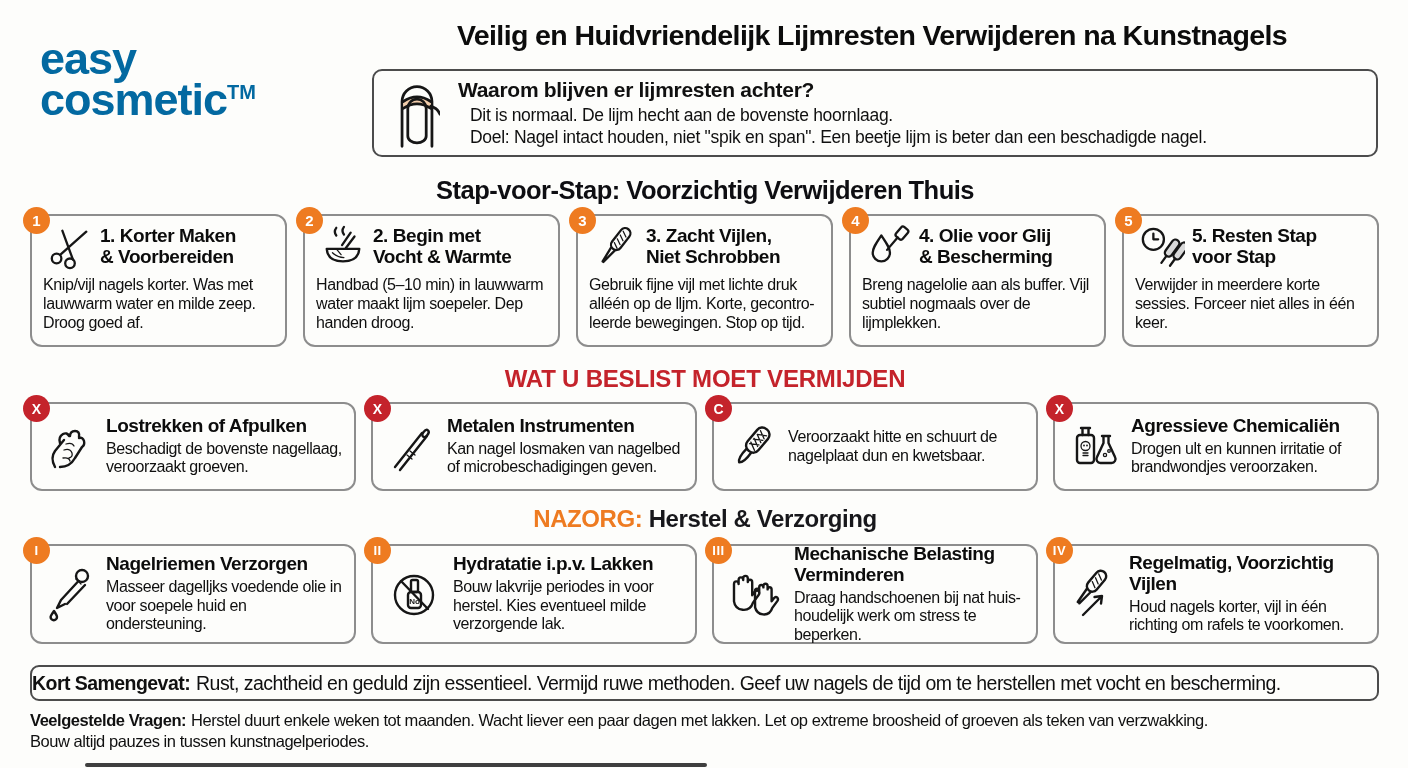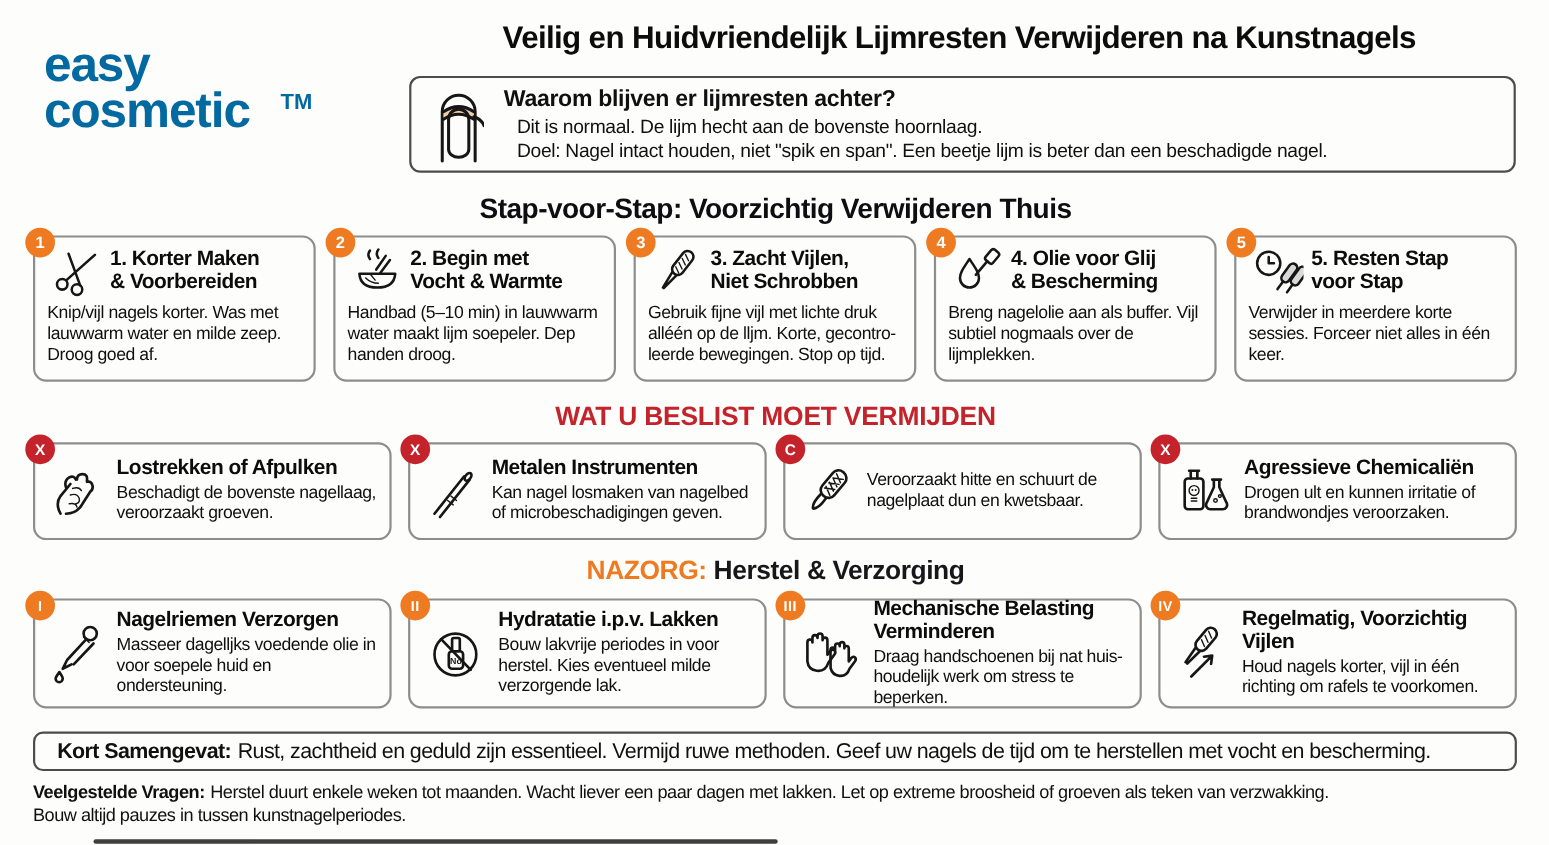--- a/index.html
+++ b/index.html
@@ -6,21 +6,21 @@
   body{
     width:1408px;height:768px;position:relative;overflow:hidden;
     background:#fdfdfb;color:#101010;
     font-family:"Liberation Sans", sans-serif;
   }
   .abs{position:absolute;}
 
   
   .logo{left:40px;top:38px;font-weight:bold;font-size:45px;line-height:0.92;
         color:#0369a1;letter-spacing:-1px;}
-  .logo sup{font-size:20px;vertical-align:super;letter-spacing:0;margin-left:28px;}
+  .logo sup{font-size:20px;vertical-align:super;letter-spacing:0;}
 
   
   .main-title{left:372px;top:19px;width:1000px;text-align:center;
       font-size:28.5px;font-weight:bold;letter-spacing:-0.6px;color:#0c0c0c;}
 
   
   .intro-box{left:372px;top:69px;width:1006px;height:88px;border:2px solid #4c4c4c;
       border-radius:10px;display:flex;align-items:center;padding:2px 14px;box-sizing:border-box;background:#fdfdfb;}
   .intro-icon{flex:0 0 auto;margin:0 18px 0 6px;}
   .intro-h{font-size:21px;font-weight:bold;letter-spacing:-0.3px;margin-bottom:3px;}
@@ -58,21 +58,21 @@
               white-space:pre-line;color:#0c0c0c;}
   .card-text{margin-top:5px;font-size:16px;line-height:1.19;letter-spacing:-0.4px;color:#0f0f0f;}
 
   .side-card{display:flex;align-items:center;padding:6px 10px;}
   .side-card .icon{flex:0 0 auto;margin:0 12px 0 4px;}
   .side-body .card-title{margin-bottom:3px;}
   .side-body .card-text{margin-top:0;font-size:16px;line-height:1.16;}
 
   
   .summary-box{left:30px;right:29px;top:665px;height:36px;border:2px solid #4c4c4c;border-radius:9px;
-      display:flex;align-items:center;padding:0 20px;box-sizing:border-box;white-space:nowrap;
+      display:flex;align-items:center;padding:0 0;box-sizing:border-box;white-space:nowrap;
       font-size:19.5px;letter-spacing:-0.55px;background:#fdfdfb;}
   .summary-box .lbl{font-weight:bold;margin-right:6px;}
   .faq{left:30px;top:710px;right:20px;font-size:16.5px;letter-spacing:-0.45px;line-height:1.25;}
   .faq .lbl{font-weight:bold;margin-right:5px;}
   .faq .l1{white-space:nowrap;}
 
   .bottom-strip{left:85px;bottom:1px;width:622px;height:4px;background:#3f3f3f;border-radius:2px;}
 
   svg{display:block;}
   .ink{stroke:#161616;stroke-width:2.4;fill:none;stroke-linecap:round;stroke-linejoin:round;}

